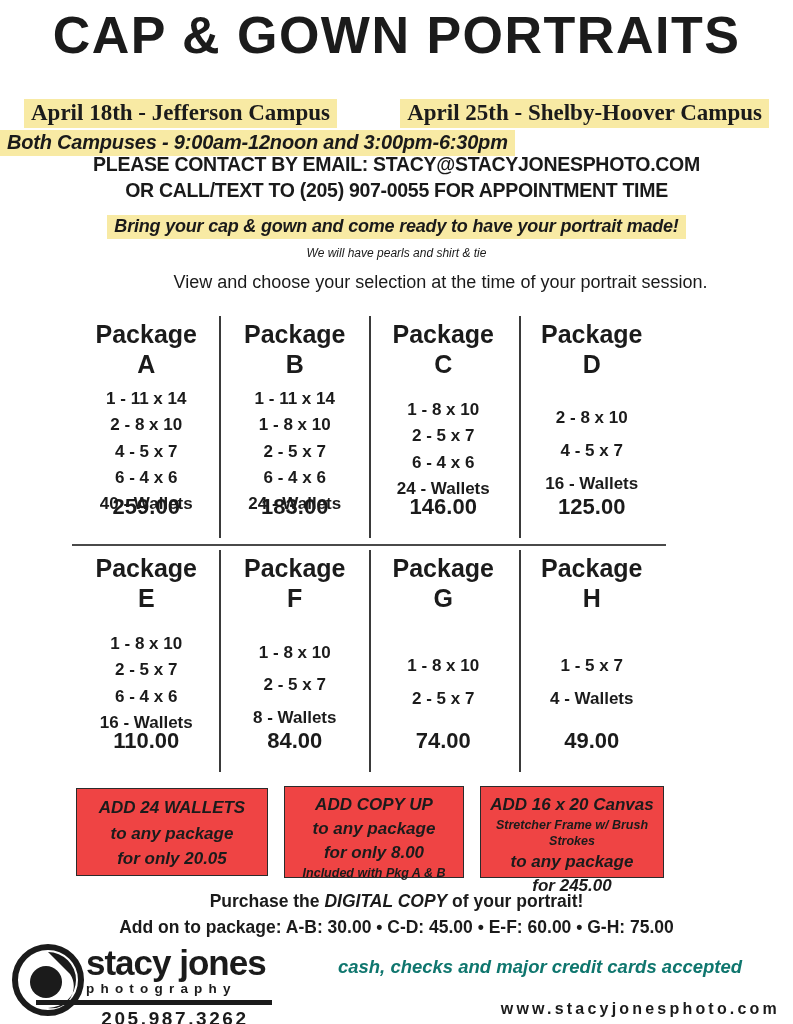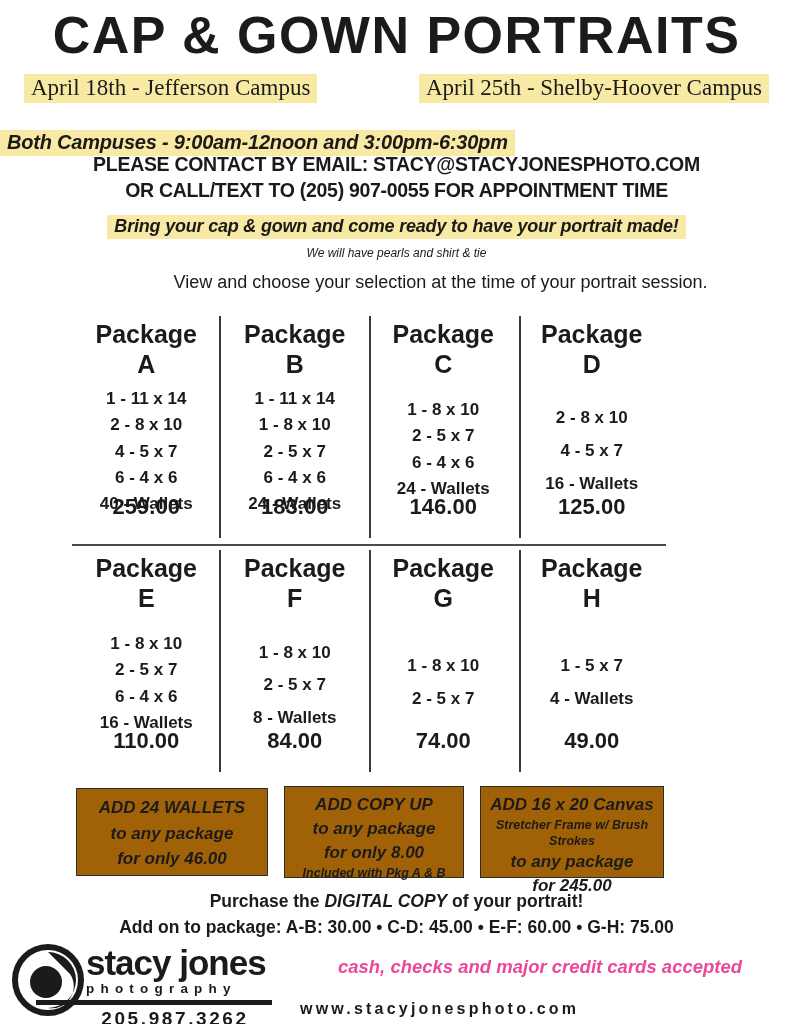--- a/index.html
+++ b/index.html
@@ -51,24 +51,25 @@
     top: 74px;
     left: 0;
     width: 793px;
     display: flex;
     justify-content: space-between;
     padding: 0 24px;
     box-sizing: border-box;
   }
   .date-item {
     font-family: "Liberation Serif", serif;
-    font-weight: normal;
+    font-weight: bold;
     font-size: 23px;
     color: #1b1b1b;
     white-space: nowrap;
+    margin-top: 25px;
   }
 
   .both-campuses {
     position: absolute;
     top: 130px;
     left: 0;
     width: 793px;
     font-style: italic;
   }
   .both-campuses .hl {
@@ -212,21 +213,21 @@
   }
   .addon {
     position: absolute;
     border: 1.6px solid #2b2b2b;
     box-sizing: border-box;
     text-align: center;
     font-family: "Liberation Sans", sans-serif;
     font-style: italic;
     font-weight: bold;
     color: #1b1b1b;
-    background: #a16207;
+    background: #ef4444;
     padding-top: 6px;
   }
   .addon .l-big {
     font-size: 17px;
     line-height: 1.42;
     display: block;
   }
   .addon .l-small {
     font-size: 12.5px;
     line-height: 1.3;
@@ -308,28 +309,28 @@
   .pay-note {
     position: absolute;
     left: 300px;
     top: 18px;
     width: 480px;
     text-align: center;
     font-family: "Liberation Sans", sans-serif;
     font-style: italic;
     font-weight: bold;
     font-size: 18.5px;
-    color: #ec4899;
+    color: #0f766e;
   }
   .web {
     position: absolute;
     left: 300px;
     top: 62px;
     width: 480px;
-    text-align: left;
+    text-align: right;
     font-family: "Liberation Sans", sans-serif;
     font-weight: bold;
     font-size: 16px;
     letter-spacing: 3.2px;
     color: #1b1b1b;
   }
 </style>
 </head>
 <body>
 
@@ -467,21 +468,21 @@
       <div class="vrule v2"></div>
       <div class="vrule v3"></div>
     </div>
 
   </div>
 
   <div class="addons">
     <div class="addon a1">
       <span class="l-big">ADD 24 WALLETS</span>
       <span class="l-big">to any package</span>
-      <span class="l-big">for only 46.00</span>
+      <span class="l-big">for only 20.05</span>
     </div>
 
     <div class="addon a2">
       <span class="l-big">ADD COPY UP</span>
       <span class="l-big">to any package</span>
       <span class="l-big">for only 8.00</span>
       <span class="l-small">Included with Pkg A &amp; B</span>
     </div>
 
     <div class="addon a3">

